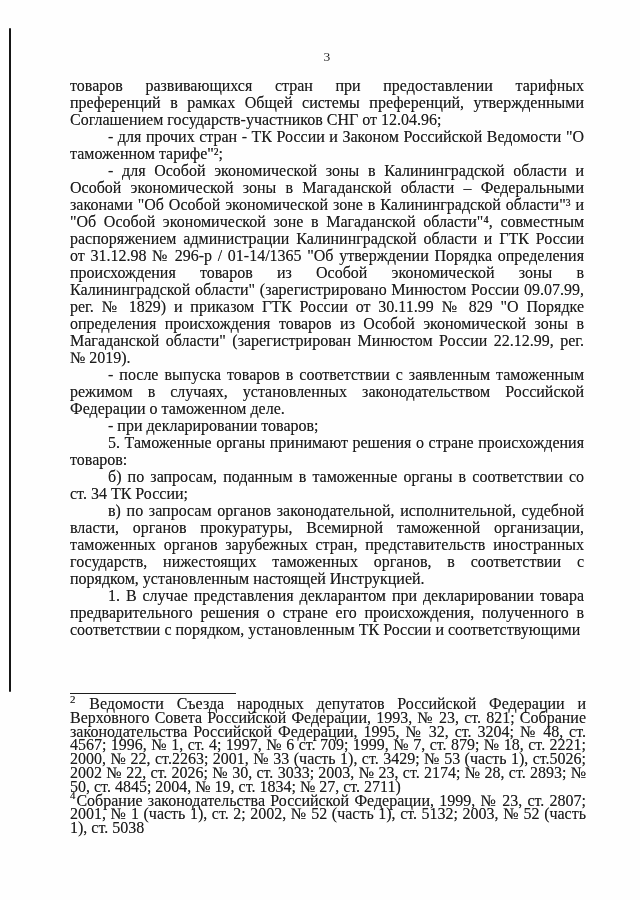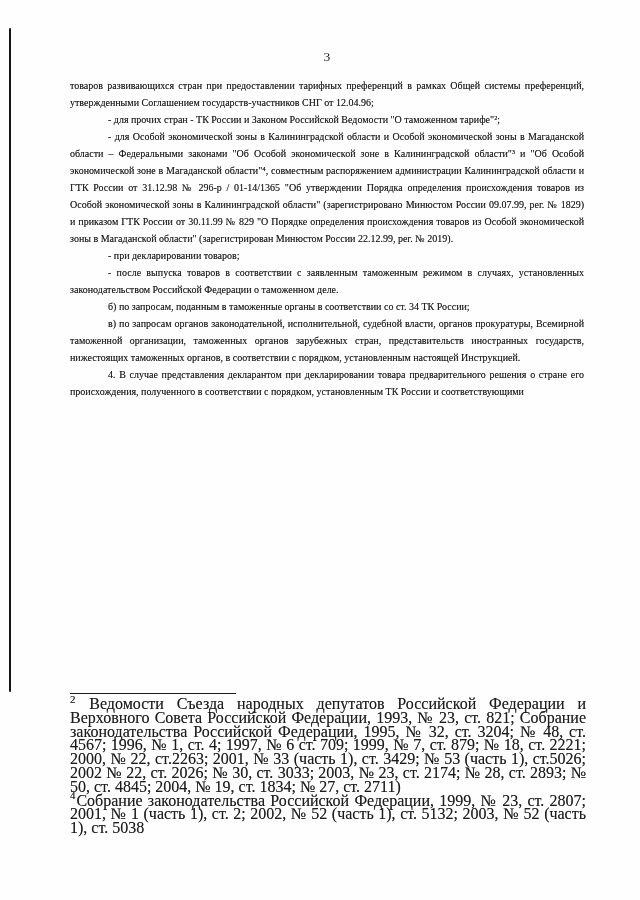--- a/index.html
+++ b/index.html
@@ -32,21 +32,21 @@
     width: 514px;
     text-align: center;
     font-size: 13.5px;
     letter-spacing: 0.5px;
   }
   .body-text {
     position: absolute;
     top: 77px;
     left: 70px;
     width: 514px;
-    font-size: 10px;
+    font-size: 16px;
     line-height: 17px;
     text-align: justify;
     text-shadow: 0 0 0.35px rgba(20,20,20,0.55);
   }
   .para {
     margin: 0;
     padding: 0;
     text-indent: 0;
   }
   .para.indent {
@@ -82,25 +82,26 @@
 </head>
 <body>
 
 <div class="page">
   <div class="scan-line"></div>
   <div class="page-number">3</div>
   <div class="body-text" id="body-paragraphs">
       <p class="para">товаров развивающихся стран при предоставлении тарифных преференций в рамках Общей системы преференций, утвержденными Соглашением государств-участников СНГ от 12.04.96;</p>
       <p class="para indent">- для прочих стран - ТК России и Законом Российской Ведомости "О таможенном тарифе"²;</p>
       <p class="para indent">- для Особой экономической зоны в Калининградской области и Особой экономической зоны в Магаданской области – Федеральными законами "Об Особой экономической зоне в Калининградской области"³ и "Об Особой экономической зоне в Магаданской области"⁴, совместным распоряжением администрации Калининградской области и ГТК России от 31.12.98 № 296-р / 01-14/1365 "Об утверждении Порядка определения происхождения товаров из Особой экономической зоны в Калининградской области" (зарегистрировано Минюстом России 09.07.99, рег. № 1829) и приказом ГТК России от 30.11.99 № 829 "О Порядке определения происхождения товаров из Особой экономической зоны в Магаданской области" (зарегистрирован Минюстом России 22.12.99, рег. № 2019).</p>
+      <p class="para indent">- после выпуска товаров в соответствии с заявленным таможенным режимом в случаях, установленных законодательством Российской Федерации о таможенном деле.</p>
       <p class="para indent">- при декларировании товаров;</p>
-      <p class="para indent">- после выпуска товаров в соответствии с заявленным таможенным режимом в случаях, установленных законодательством Российской Федерации о таможенном деле.</p>
+      <p class="para indent">5. Таможенные органы принимают решения о стране происхождения товаров:</p>
       <p class="para indent">б) по запросам, поданным в таможенные органы в соответствии со ст. 34 ТК России;</p>
       <p class="para indent">в) по запросам органов законодательной, исполнительной, судебной власти, органов прокуратуры, Всемирной таможенной организации, таможенных органов зарубежных стран, представительств иностранных государств, нижестоящих таможенных органов, в соответствии с порядком, установленным настоящей Инструкцией.</p>
-      <p class="para indent">4. В случае представления декларантом при декларировании товара предварительного решения о стране его происхождения, полученного в соответствии с порядком, установленным ТК России и соответствующими</p>
+      <p class="para indent">1. В случае представления декларантом при декларировании товара предварительного решения о стране его происхождения, полученного в соответствии с порядком, установленным ТК России и соответствующими</p>
     </div>
   <div class="footnote-area">
     <div class="fn-sep"></div>
     <div id="footnote-list">
         <div class="footnote"><sup>2</sup> Ведомости Съезда народных депутатов Российской Федерации и Верховного Совета Российской Федерации, 1993, № 23, ст. 821; Собрание законодательства Российской Федерации, 1995, № 32, ст. 3204; № 48, ст. 4567; 1996, № 1, ст. 4; 1997, № 6 ст. 709; 1999, № 7, ст. 879; № 18, ст. 2221; 2000, № 22, ст.2263; 2001, № 33 (часть 1), ст. 3429; № 53 (часть 1), ст.5026; 2002 № 22, ст. 2026; № 30, ст. 3033; 2003, № 23, ст. 2174; № 28, ст. 2893; № 50, ст. 4845; 2004, № 19, ст. 1834; № 27, ст. 2711)</div>
         <div class="footnote"><sup>4</sup>Собрание законодательства Российской Федерации, 1999, № 23, ст. 2807; 2001, № 1 (часть 1), ст. 2; 2002, № 52 (часть 1), ст. 5132; 2003, № 52 (часть 1), ст. 5038</div>
       </div>
   </div>
 </div>
 

